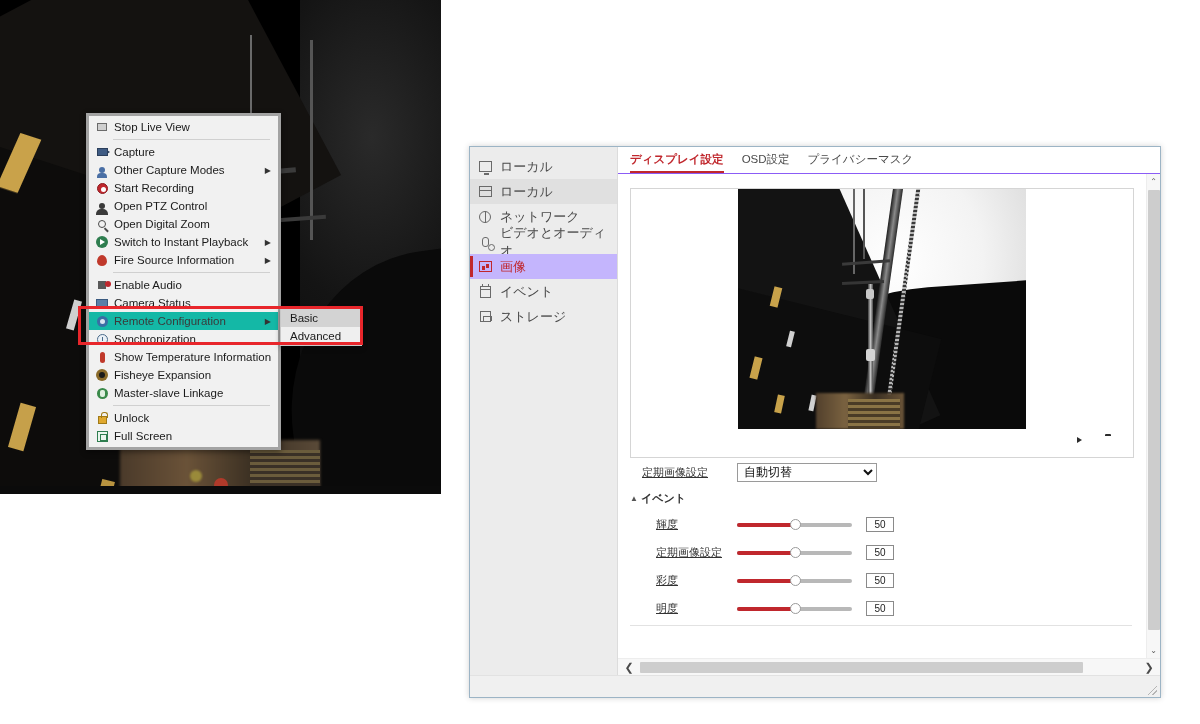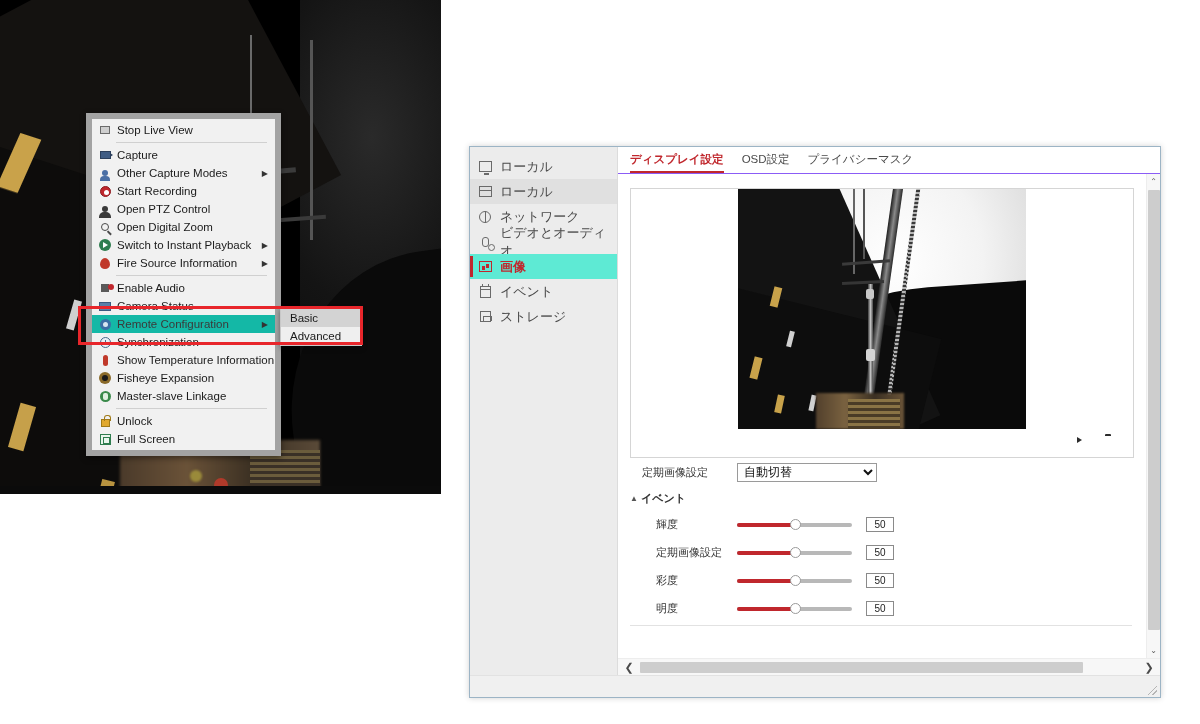--- a/index.html
+++ b/index.html
@@ -113,21 +113,21 @@
   .v-grill {
     left:250px; top:450px; width:70px; height:44px;
     background:repeating-linear-gradient(180deg,#6b5c3c 0 3px,#3a3026 3px 6px);
     filter: blur(0.5px);
   }
 
   
   #context-menu {
     position:absolute; left:86px; top:113px; width:195px;
     background:#f1f1f1;
-    border:6px solid #a3a3a3;
+    border:3px solid #a3a3a3;
     box-shadow:0 2px 6px rgba(0,0,0,.45);
     padding:2px 0;
     z-index:20;
   }
   .cm-item {
     display:flex; align-items:center;
     height:18px; padding:0 6px 0 4px;
     font-size:11.5px; color:#1a1a1a;
     white-space:nowrap;
     position:relative;
@@ -242,21 +242,21 @@
     background:#ececec;
     border-right:1px solid #dcdcdc;
     padding-top:7px;
   }
   .sb-item {
     height:25px; display:flex; align-items:center;
     font-size:13px; color:#4a4a4a;
     padding-left:4px; position:relative;
   }
   .sb-item.hover { background:#e0e0e0; }
-  .sb-item.active { background:#5eead4; color:#c0272d; font-weight:bold; }
+  .sb-item.active { background:#c4b5fd; color:#c0272d; font-weight:normal; }
   .sb-item.active:before {
     content:""; position:absolute; left:0; top:2px; bottom:2px; width:3px;
     background:#c0272d;
   }
   .sb-ico { width:22px; flex:0 0 22px; display:flex; align-items:center; justify-content:center; }
   .sb-label { padding-left:4px; }
   .sg { width:13px;height:11px;border:1.3px solid #6a6a6a; display:inline-block; position:relative;}
   .sg-monitor:after{content:"";position:absolute;left:4px;top:11px;width:5px;height:2px;background:#6a6a6a;}
   .sg-system:after{content:"";position:absolute;left:-1px;top:3px;width:13px;height:1.3px;background:#6a6a6a;}
   .sg-net { width:12px;height:12px;border-radius:50%;border:1.3px solid #6a6a6a;display:inline-block;position:relative;}
@@ -365,21 +365,21 @@
   .pt-video:after{content:"";position:absolute;right:-1px;top:1px;border-left:5px solid #2b2b2b;border-top:3px solid transparent;border-bottom:3px solid transparent;}
   .pt-snap { width:15px;height:11px;background:#2b2b2b;border-radius:2px;position:relative;margin-top:2px;}
   .pt-snap:before{content:"";position:absolute;left:4px;top:-2.5px;width:6px;height:2.5px;background:#2b2b2b;border-radius:1px 1px 0 0;}
   .pt-snap:after{content:"";position:absolute;left:4.5px;top:2.5px;width:6px;height:6px;border:1.5px solid #fff;border-radius:50%;}
 
   
   .row {
     display:flex; align-items:center; height:28px;
     padding-left:24px; font-size:11px; color:#333;
   }
-  .row-label { width:95px; flex:0 0 95px; }
+  .row-label { width:95px; flex:0 0 95px;text-decoration:underline; }
   .row-label.indent { padding-left:14px; width:95px; }
 
   select.jp-select {
     width:140px; height:19px; font-size:12px;
     font-family:"Liberation Sans", sans-serif;
     border:1px solid #9a9a9a; background:#fff; color:#111;
     padding-left:2px;
   }
 
   .section-head {

